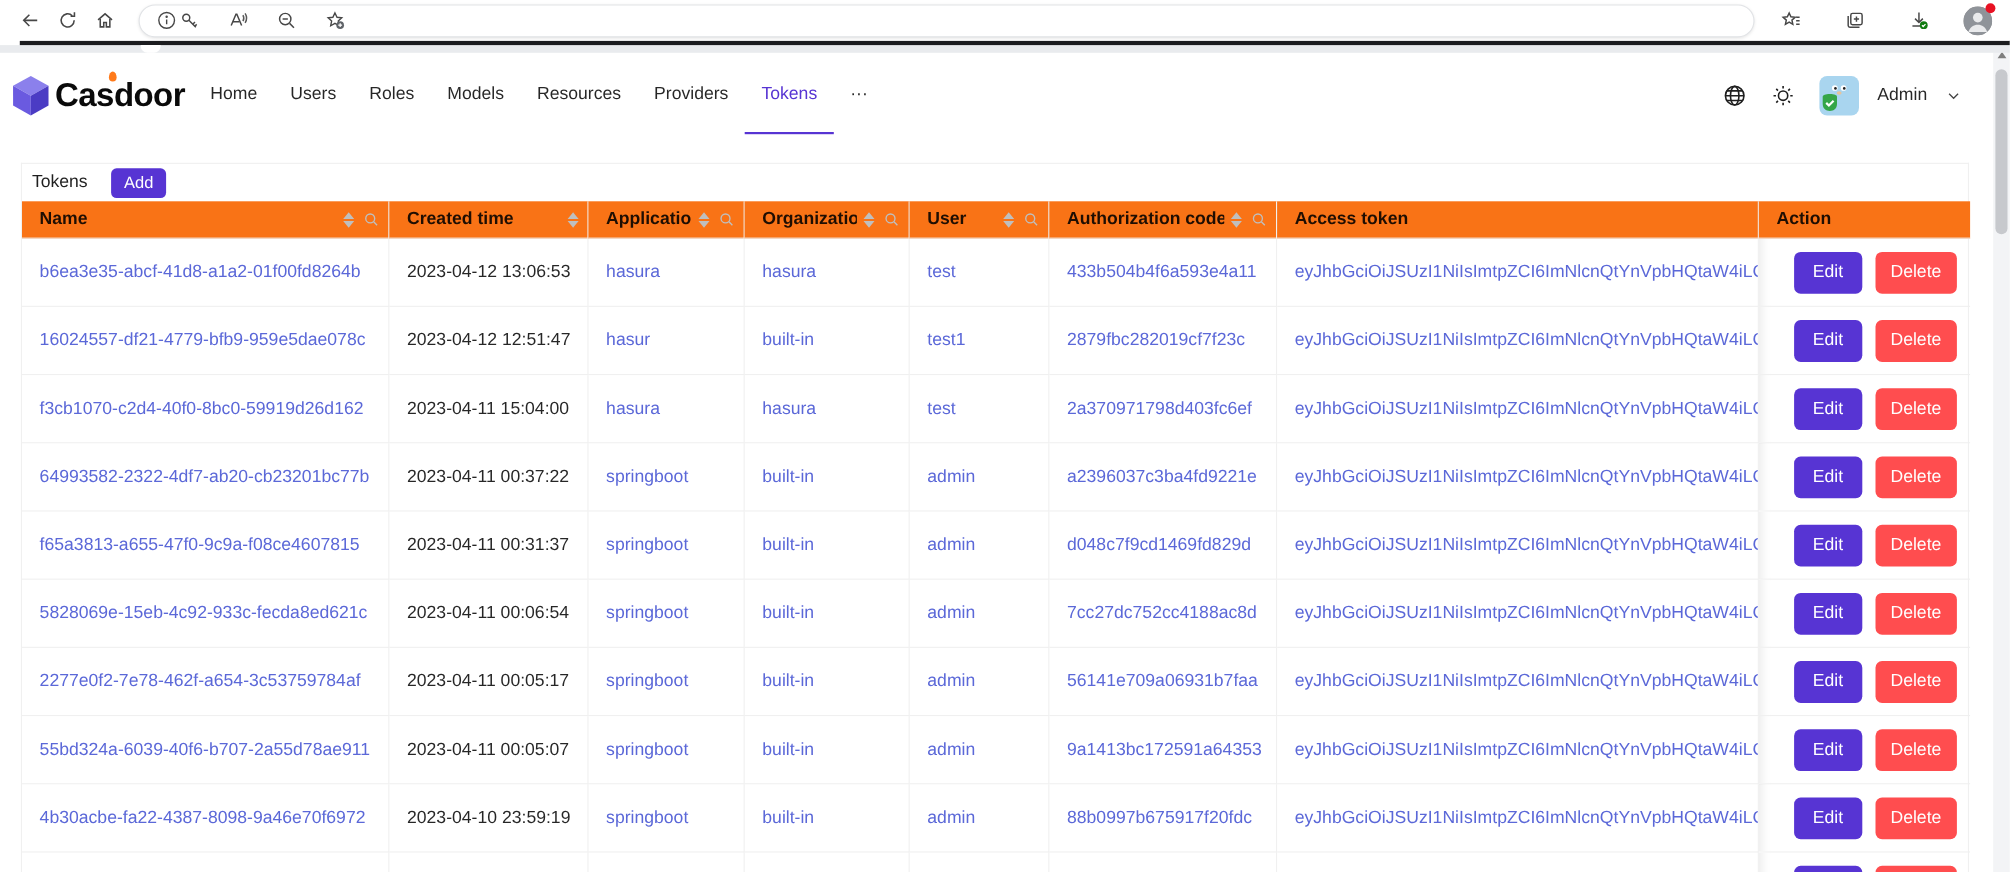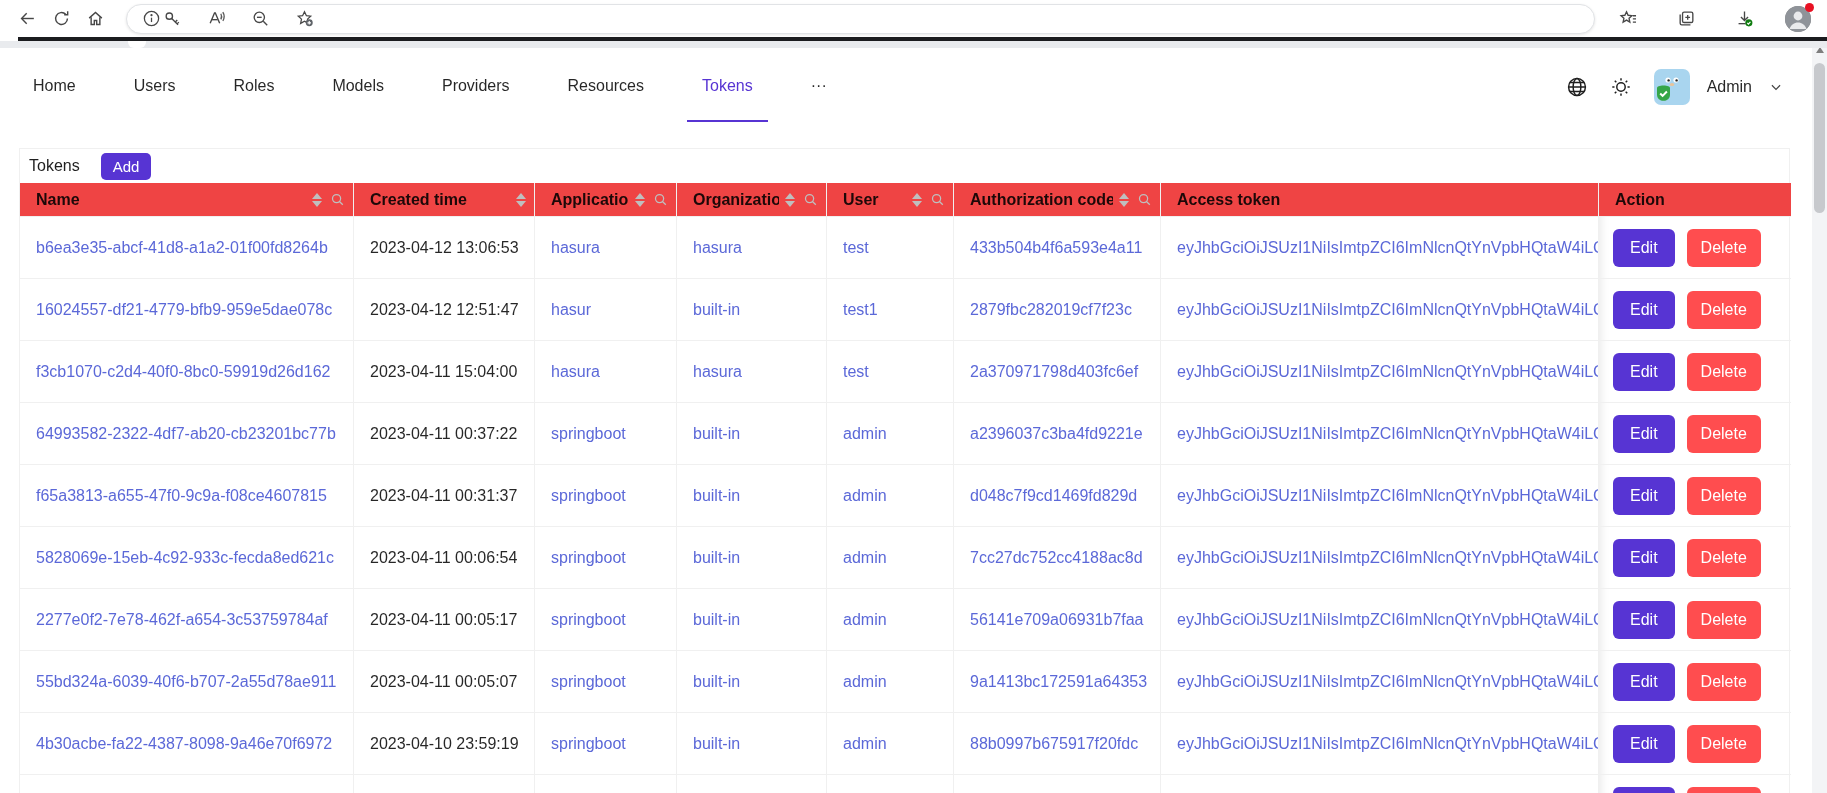--- a/index.html
+++ b/index.html
@@ -43,21 +43,21 @@
     border-radius:6px; background:#c7c9cd;}
 
   
   .app-header{ position:absolute; top:48px; left:0; width:1812px; height:77px;
     background:#fff; display:flex; align-items:center; padding:0 24px 0 10px;}
   .logo{ display:flex; align-items:center; position:relative; flex:0 0 auto; cursor:pointer;}
   .logo svg.cube{ width:36px; height:38px; }
   .brand-text{ font-size:30px; font-weight:bold; color:#0a0a0a; letter-spacing:-.5px; margin-left:4px;}
   .flame{ position:absolute; left:89px; top:-3px; width:7px; height:9px;
     background:#ff7a1a; border-radius:50% 50% 50% 50%/60% 60% 40% 40%;}
-  .main-nav{ display:flex; list-style:none; align-items:flex-end; height:70px; margin-left:8px; flex:0 0 auto;gap:28px;}
+  .main-nav{ display:flex; list-style:none; align-items:flex-end; height:70px; margin-left:8px; flex:0 0 auto;}
   .nav-item{ height:70px; display:flex; align-items:center; padding:0 15px;
     font-size:16px; color:rgba(0,0,0,.85); cursor:pointer; border-bottom:2px solid transparent; white-space:nowrap;}
   .nav-item.active{ color:var(--primary); border-bottom-color:var(--primary);}
   .header-right{ margin-left:auto; display:flex; align-items:center; gap:20px; flex:0 0 auto;}
   .hdr-icon{ width:24px; height:24px; color:#1f1f1f; background:none; border:none;
     display:flex; align-items:center; justify-content:center; cursor:pointer;}
   .hdr-icon svg{ width:22px; height:22px;}
   .avatar-user{ width:38px; height:38px; border-radius:8px; position:relative; cursor:pointer;}
   .admin-label{ font-size:16px; color:rgba(0,0,0,.85); margin-left:-4px; cursor:pointer;}
   .chevron{ color:#444; margin-left:-8px;}
@@ -66,40 +66,40 @@
   
   :root{ --primary:#5734d3; --link:#5b68d8; --danger:#ff4d4f; --border:#f0f0f0; }
   .table-card{ position:absolute; left:19px; top:148px; width:1771px;
     background:#fff; border:1px solid var(--border); border-bottom:none;}
   .card-title{ height:34px; display:flex; align-items:center; padding-left:9px;}
   .page-title{ font-size:16px; color:rgba(0,0,0,.88); }
   .btn-add{ margin-left:21px; height:27px; padding:0 12px; background:var(--primary);
     color:#fff; font-size:15px; border:none; border-radius:5px; cursor:pointer;
     font-family:"Liberation Sans", sans-serif;}
   table.tokens{ width:100%; border-collapse:separate; border-spacing:0; table-layout:fixed;}
-  th{ height:34px; background:#ef4444; font-size:16px; font-weight:600; color:rgba(0,0,0,.88);
+  th{ height:34px; background:#f97316; font-size:16px; font-weight:600; color:rgba(0,0,0,.88);
     text-align:center; padding:0 8px 0 16px; border-bottom:1px solid var(--border);
     border-right:1px solid var(--border); }
   th:last-child{ border-right:none;}
   .th-wrap{ display:flex; align-items:center; }
   .th-label{ white-space:nowrap; overflow:hidden;}
   .th-icons{ margin-left:auto; display:flex; align-items:center; gap:8px; padding-left:6px;}
   .sorter{ display:inline-flex; flex-direction:column; gap:2px; cursor:pointer;}
   .caret{ width:0; height:0; border-left:5px solid transparent; border-right:5px solid transparent;}
   .caret.up{ border-bottom:6px solid #bfbfbf;}
   .caret.down{ border-top:6px solid #bfbfbf;}
   .col-search{ display:inline-flex; cursor:pointer; color:#bfbfbf;}
   .col-search svg{ width:15px; height:15px;}
   td{ height:62px; padding:0 16px; font-size:16px; color:rgba(0,0,0,.85);
     border-bottom:1px solid var(--border); border-right:1px solid var(--border);
     white-space:nowrap; overflow:hidden;}
   td:last-child{ border-right:none;}
   td a{ color:var(--link); text-decoration:none; cursor:pointer;}
   td .created{ color:rgba(0,0,0,.85);}
-  td.action-cell{ box-shadow:inset 12px 0 10px -10px rgba(5,5,5,.09); padding-left:14px;}
+  td.action-cell{ box-shadow:inset 12px 0 10px -10px rgba(5,5,5,.09); padding-left:32px;}
   .btn{ height:38px; border:none; border-radius:6px; color:#fff; font-size:16px;
     cursor:pointer; font-family:"Liberation Sans", sans-serif;}
   .btn.edit{ background:var(--primary); padding:0 17px; margin-right:12px;}
   .btn.delete{ background:var(--danger); padding:0 14px;}
 </style>
 </head>
 <body>
 
 <div class="browser-bar">
   <button class="chrome-btn">
@@ -197,28 +197,37 @@
 <div class="chrome-strip-dark"></div>
 <div class="chrome-strip-gray"></div>
 <div class="chrome-notch"></div>
 
 <div class="page-scrollbar">
   <span class="sb-arrow"></span>
   <span class="sb-thumb"></span>
 </div>
 
 <header class="app-header">
+  <span class="logo">
+    <svg class="cube" viewBox="0 0 38 40">
+      <polygon points="19,1 36,10.5 19,20 2,10.5" fill="#8b80ec"></polygon>
+      <polygon points="2,10.5 19,20 19,39 2,29.5" fill="#6a5ae0"></polygon>
+      <polygon points="36,10.5 19,20 19,39 36,29.5" fill="#4b3cc4"></polygon>
+    </svg>
+    <span class="brand-text">Casdoor</span>
+    <i class="flame"></i>
+  </span>
 
   <ul class="main-nav">
       <li class="nav-item">Home</li>
       <li class="nav-item">Users</li>
       <li class="nav-item">Roles</li>
       <li class="nav-item">Models</li>
+      <li class="nav-item">Resources</li>
       <li class="nav-item">Providers</li>
-      <li class="nav-item">Resources</li>
       <li class="nav-item active">Tokens</li>
       <li class="nav-item">···</li>
     </ul>
 
   <span class="header-right">
     <button class="hdr-icon">
       <svg viewBox="0 0 24 24" fill="none" stroke="currentColor" stroke-width="1.6">
           <circle cx="12" cy="12" r="9.2"></circle>
           <ellipse cx="12" cy="12" rx="4.2" ry="9.2"></ellipse>
           <path d="M2.8 12h18.4M3.9 7.2h16.2M3.9 16.8h16.2"></path>

